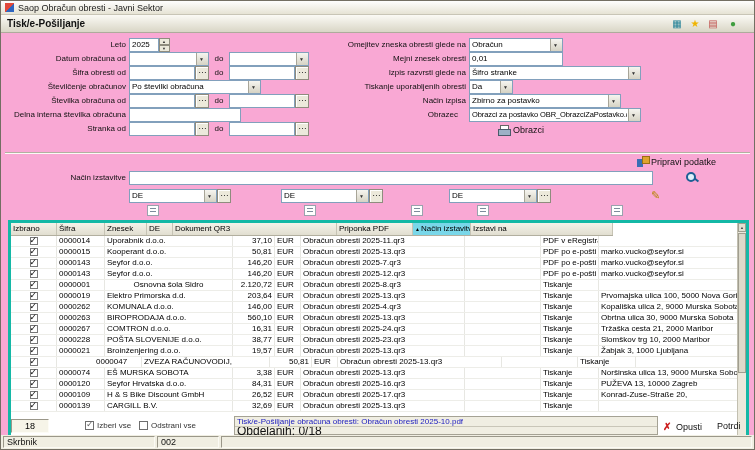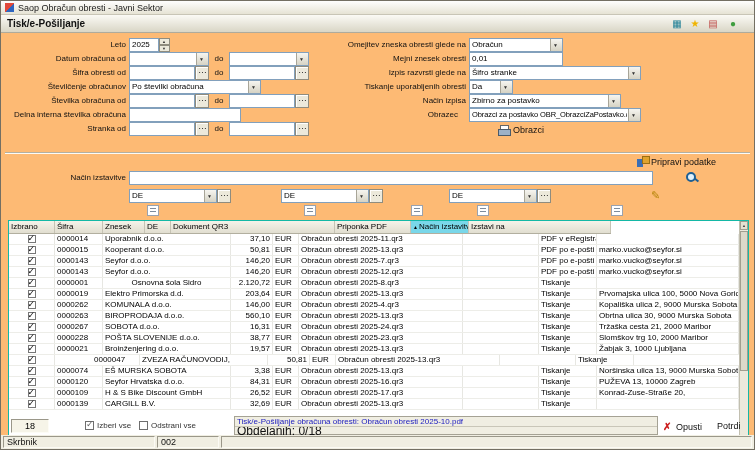--- a/index.html
+++ b/index.html
@@ -1,18 +1,18 @@
 <!DOCTYPE html>
 <html><head>
 <meta charset="utf-8">
 <style>
   *{margin:0;padding:0;box-sizing:border-box;}
   html,body{width:755px;height:450px;}
   body{position:relative;font-family:"Liberation Sans",sans-serif;background:#f0eee2;overflow:hidden;}
-  .window{position:absolute;inset:0;border:1px solid #736f63;background:#fdba74;}
+  .window{position:absolute;inset:0;border:1px solid #736f63;background:#f9a8d4;}
   .titlebar{position:absolute;left:0;top:0;right:0;height:14px;background:linear-gradient(#fefefe,#e6e3d4);border-bottom:1px solid #c8c5b6;display:flex;align-items:center;gap:4px;padding-left:4px;}
   .app-icon{width:9px;height:9px;background:linear-gradient(135deg,#e2483a 0 50%,#2f66c0 50% 100%);display:inline-block;flex:none;}
   .title-text{font-size:9px;color:#222;white-space:nowrap;}
   .tabstrip{position:absolute;left:0;top:14px;right:0;height:18px;background:linear-gradient(#fbfaf5,#d9d6c6);border-bottom:1px solid #aeab9c;}
   .tab-label{position:absolute;left:6px;top:0;line-height:18px;font-size:10px;font-weight:bold;color:#111;}
   .tb-icon{position:absolute;top:2px;width:14px;height:14px;text-align:center;line-height:14px;font-size:10px;}
   .tb-icon.i1{right:70px;color:#1f7f96;}.tb-icon.i1::before{content:"▦";}
   .tb-icon.i2{right:52px;color:#f0b400;}.tb-icon.i2::before{content:"★";}
   .tb-icon.i3{right:34px;color:#c0504d;}.tb-icon.i3::before{content:"▤";}
   .tb-icon.i4{right:14px;color:#3f9e3f;}.tb-icon.i4::before{content:"●";}
@@ -42,21 +42,21 @@
   .prep-icon::after{content:"";position:absolute;left:5px;top:0;width:6px;height:6px;background:#e0a32e;border:1px solid #9a6f14;}
   .mag{position:absolute;width:14px;height:14px;}
   .mag::before{content:"";position:absolute;left:1px;top:1px;width:6px;height:6px;border:2px solid #1c5f94;border-radius:50%;background:#dff0fa;}
   .mag::after{content:"";position:absolute;left:9px;top:8px;width:5px;height:2px;background:#1c5f94;transform:rotate(40deg);}
   .pencil{position:absolute;width:12px;height:13px;font-size:11px;line-height:13px;color:#b8860b;}
   .pencil::before{content:"✎";}
   .mini{position:absolute;width:12px;height:11px;background:#fff;border:1px solid #9aa2ae;}
   .mini::before{content:"";position:absolute;left:2px;top:2px;right:2px;height:6px;background:repeating-linear-gradient(to bottom,#7d8c9c 0 1px,#fff 1px 3px);}
   .cbx{display:inline-block;width:9px;height:9px;background:#fff;border:1px solid #6e6e6e;position:relative;flex:none;}
   .cbx.checked::after{content:"✓";position:absolute;left:0;top:-3px;font-size:9px;color:#666;}
-  .table{position:absolute;left:7px;top:219px;width:741px;height:227px;background:#fff;border:1px solid #14b8a6;}
+  .table{position:absolute;left:7px;top:219px;width:741px;height:227px;background:#fff;border:3px solid #14b8a6;}
   .thead{position:absolute;left:0;top:0;height:13px;display:flex;background:linear-gradient(#f5f3ea,#e1ded0);border-bottom:1px solid #b2af9f;}
   .th{position:relative;font-size:8px;line-height:12px;padding:0 2px;border-right:1px solid #c6c3b4;white-space:nowrap;overflow:hidden;flex:none;}
   .th.hl{background:#79d7e9;}
   .sortmark{font-size:5px;margin-right:1px;}
   .sortmark::before{content:"▲";}
   .tbody{position:absolute;left:0;top:13px;right:9px;bottom:0;overflow:hidden;}
   .tr{display:flex;height:11px;border-bottom:1px solid #ededе8;border-bottom:1px solid #edede8;}
   .td{font-size:8px;line-height:10px;padding:0 2px;border-right:1px solid #e7e7e2;white-space:nowrap;overflow:hidden;flex:none;}
   .td.r{text-align:right;}
   .td.c{text-align:center;padding:0;}
@@ -311,21 +311,21 @@
           <div class="td r" style="width: 42px;">560,10</div>
           <div class="td" style="width: 26px;">EUR</div>
           <div class="td" style="width: 164px;">Obračun obresti 2025-13.qr3</div>
           <div class="td" style="width: 76px;"></div>
           <div class="td" style="width: 58px;">Tiskanje</div>
           <div class="td" style="width: 142px;">Obrtna ulica 30, 9000 Murska Sobota</div>
         </div>
         <div class="tr">
           <div class="td c" style="width: 46px;"><span class="cb checked"></span></div>
           <div class="td" style="width: 48px;">0000267</div>
-          <div class="td" style="width: 128px;">SOBOTA d.o.o.</div>
+          <div class="td" style="width: 128px;">COMTRON d.o.o.</div>
           <div class="td r" style="width: 42px;">16,31</div>
           <div class="td" style="width: 26px;">EUR</div>
           <div class="td" style="width: 164px;">Obračun obresti 2025-24.qr3</div>
           <div class="td" style="width: 76px;"></div>
           <div class="td" style="width: 58px;">Tiskanje</div>
           <div class="td" style="width: 142px;">Tržaška cesta 21, 2000 Maribor</div>
         </div>
         <div class="tr">
           <div class="td c" style="width: 46px;"><span class="cb checked"></span></div>
           <div class="td" style="width: 48px;">0000228</div>

